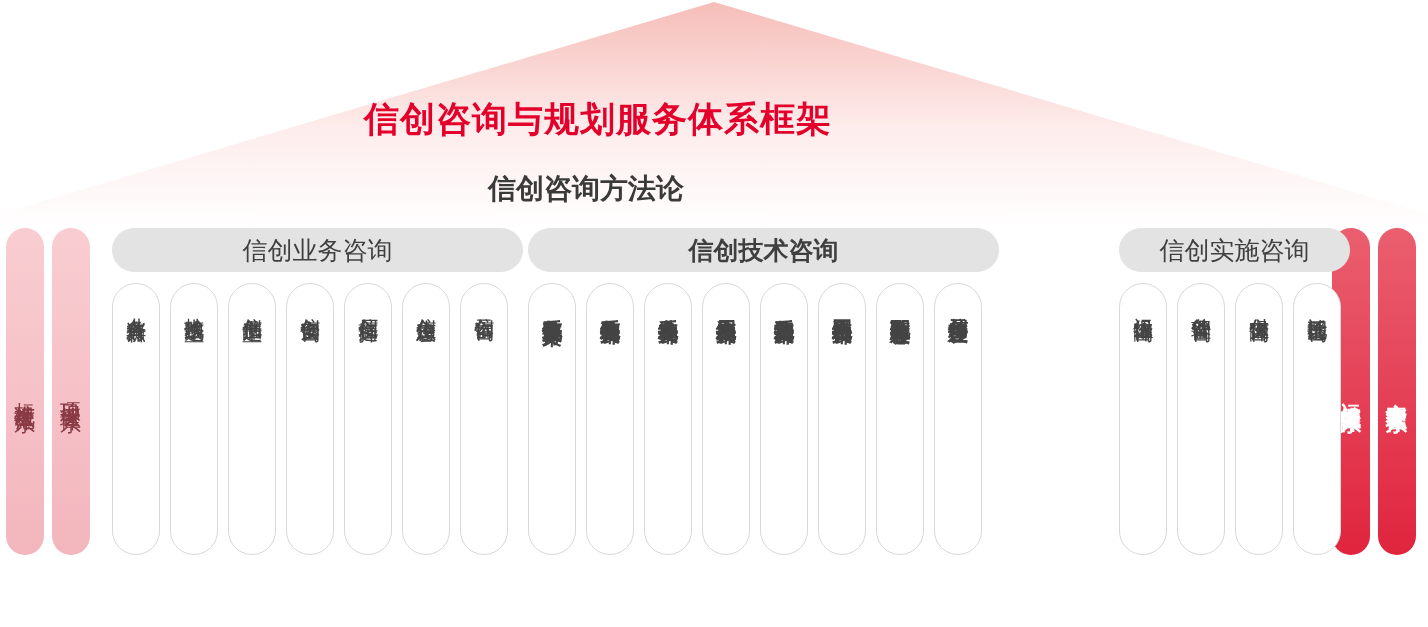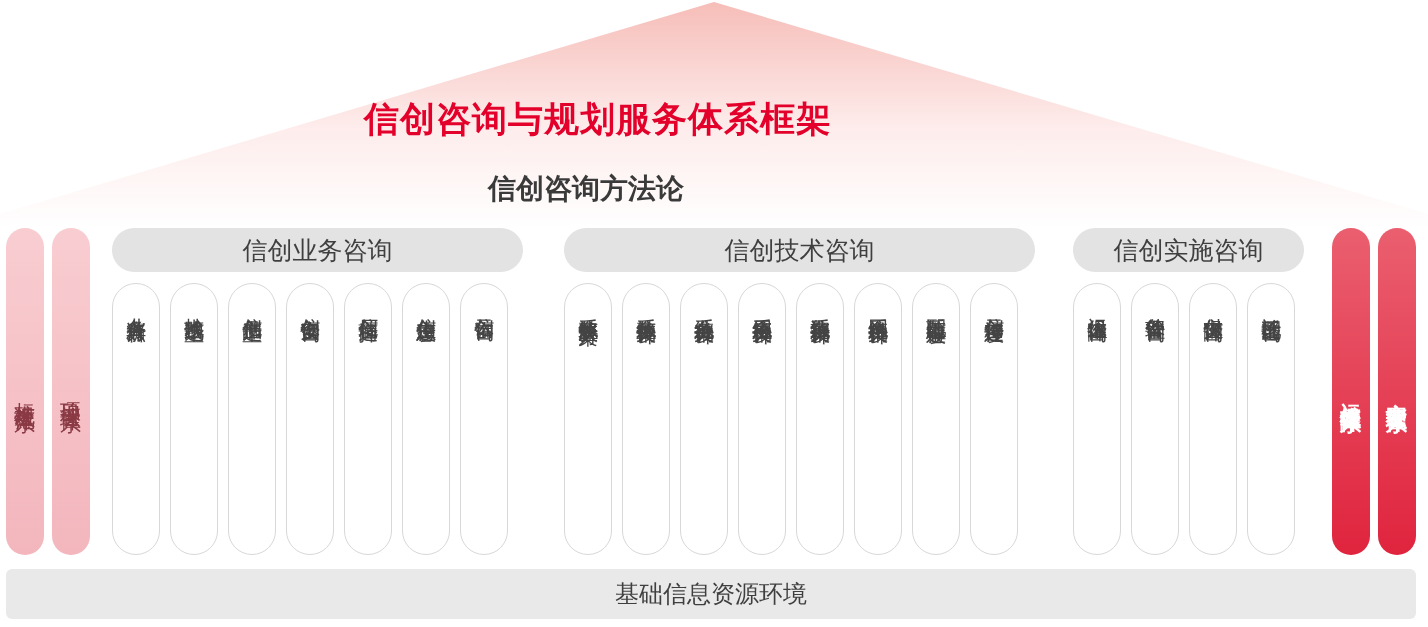--- a/index.html
+++ b/index.html
@@ -126,22 +126,22 @@
     writing-mode: vertical-rl;
     text-orientation: upright;
     font-size: 20px;
     color: #444444;
     line-height: 1.08;
     letter-spacing: 1px;
     max-height: 236px;
   }
 
   #group-business { left: 112px; width: 411px; }
-  #group-tech     { left: 564px; width: 471px; }
-  #group-impl     { left: 1073px; width: 231px; }
+  #group-tech     { left: 528px; width: 471px; font-weight: bold; }
+  #group-impl     { left: 1119px; width: 231px; }
 
   
   #foundation {
     position: absolute;
     left: 6px;
     top: 341px;
     width: 1410px;
     height: 50px;
     background: #e9e9e9;
     border-radius: 6px;
@@ -256,17 +256,14 @@
         </div>
       <div class="item">
           <span class="vtext">交付保障咨询</span>
         </div>
       <div class="item">
           <span class="vtext">迁移适配咨询</span>
         </div>
     </div>
   </div>
 
-  <div id="foundation">
-    <span>基础信息资源环境</span>
-  </div>
 
 </div>
 
 </body></html>

